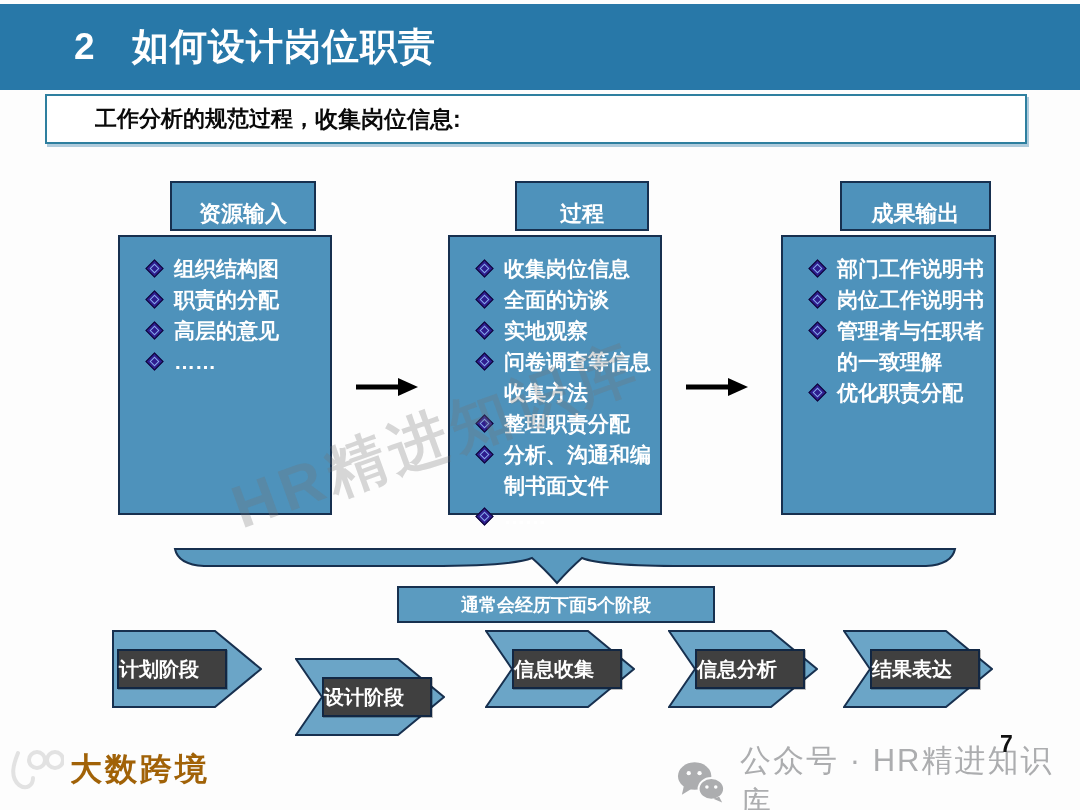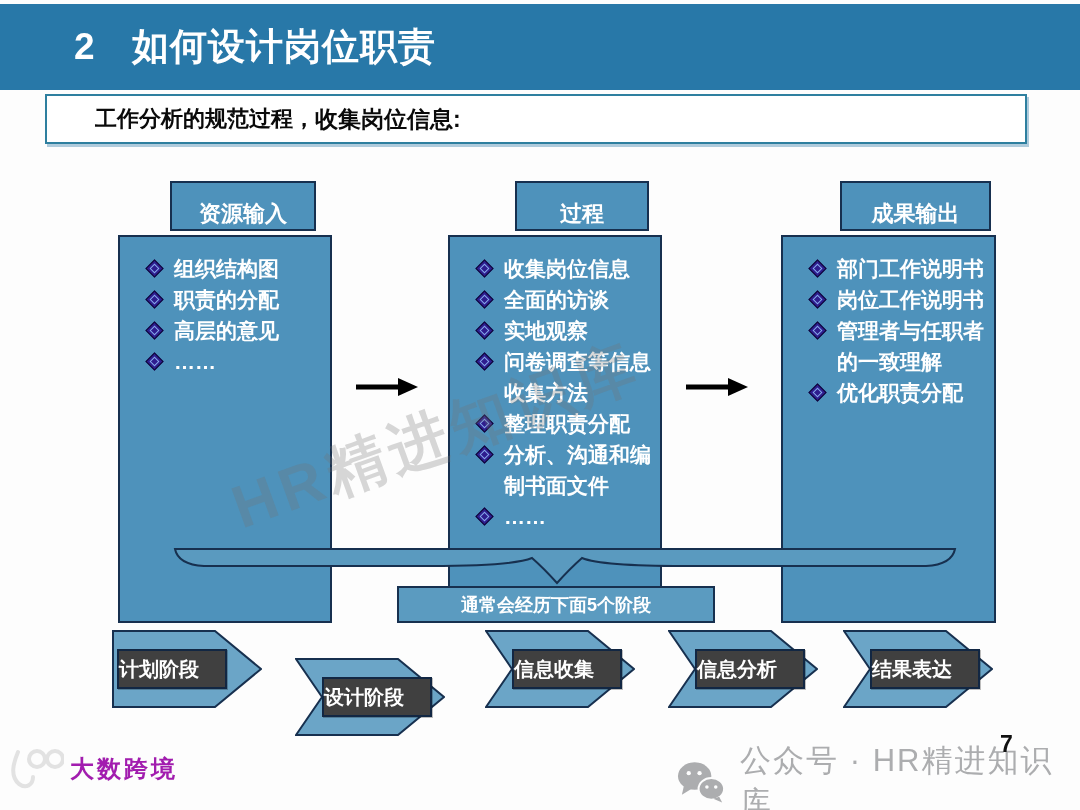--- a/index.html
+++ b/index.html
@@ -19,21 +19,21 @@
     border:2px solid #2E7F9F;box-shadow:2px 3px 0 #AFCBDC;display:flex;align-items:center;}
   .subtitle .em{font-size:22px;font-weight:800;color:#0A0A0A;margin-left:48px;}
   .subtitle .rest{font-size:23px;font-weight:600;color:#0A0A0A;}
 
   
   .colhead{position:absolute;top:181px;height:50px;background:#4E92BB;border:2px solid #17304F;
     display:flex;align-items:flex-end;justify-content:center;color:#fff;font-size:22px;font-weight:bold;box-sizing:border-box;margin-left:28px;}
   .h0{left:142px;width:146px;} .h1{left:487px;width:134px;} .h2{left:812px;width:151px;}
 
   
-  .colbody{position:absolute;top:235px;height:388px;background:#4E92BB;border:2px solid #17304F;box-sizing:border-box;}
+  .colbody{position:absolute;top:235px;height:280px;background:#4E92BB;border:2px solid #17304F;box-sizing:border-box;}
   .b0{left:118px;width:214px;} .b1{left:448px;width:214px;} .b2{left:781px;width:215px;}
   .colbody ul{list-style:none;margin:0;padding:16px 8px 0 0;}
   .colbody li{display:flex;align-items:flex-start;column-gap:13px;padding-left:28px;
     color:#fff;font-weight:bold;font-size:21px;line-height:31px;}
   .diamond{position:relative;flex:none;width:11px;height:11px;margin-top:9px;
     background:#2E1D8E;border:1px solid #0D0835;transform:rotate(45deg);}
   .diamond::after{content:"";position:absolute;inset:2px;border:1.5px solid #86A9EC;}
 
   
   .flow-arrow{position:absolute;top:376px;width:62px;height:22px;}
@@ -54,21 +54,21 @@
   .stage .lbl{position:absolute;top:19px;width:110px;height:40px;background:#404040;border:2px solid #122743;
     display:flex;align-items:center;justify-content:flex-start;color:#fff;font-size:20px;font-weight:bold;box-sizing:border-box;
     box-shadow:1px 1px 0 rgba(0,0,0,0.25);}
   .s0 .lbl{left:5px;} .s1 .lbl,.s2 .lbl,.s3 .lbl,.s4 .lbl{left:27px;}
 
   
   .wm-diag{position:absolute;left:235px;top:470px;transform:rotate(-20deg);transform-origin:0 50%;
     font-size:60px;font-weight:bold;letter-spacing:6px;color:rgba(115,115,115,0.28);
     white-space:nowrap;z-index:6;pointer-events:none;}
   .wm-brand{position:absolute;left:6px;top:748px;display:flex;align-items:center;gap:6px;
-    color:#a21caf;font-size:24px;font-weight:bold;letter-spacing:3px;text-shadow:0 0 1px #EDEDED;}
+    color:#a16207;font-size:32px;font-weight:bold;letter-spacing:3px;text-shadow:0 0 1px #EDEDED;}
   .wechat-line{position:absolute;left:676px;top:740px;display:flex;align-items:center;gap:15px;
     color:#ACADAF;font-size:31px;letter-spacing:2px;}
   .pagenum{position:absolute;left:1000px;top:731px;color:#111;font-size:23px;font-weight:600;z-index:7;}
 </style>
 </head>
 <body>
 
 <div class="slide">
 
   <div class="band">

